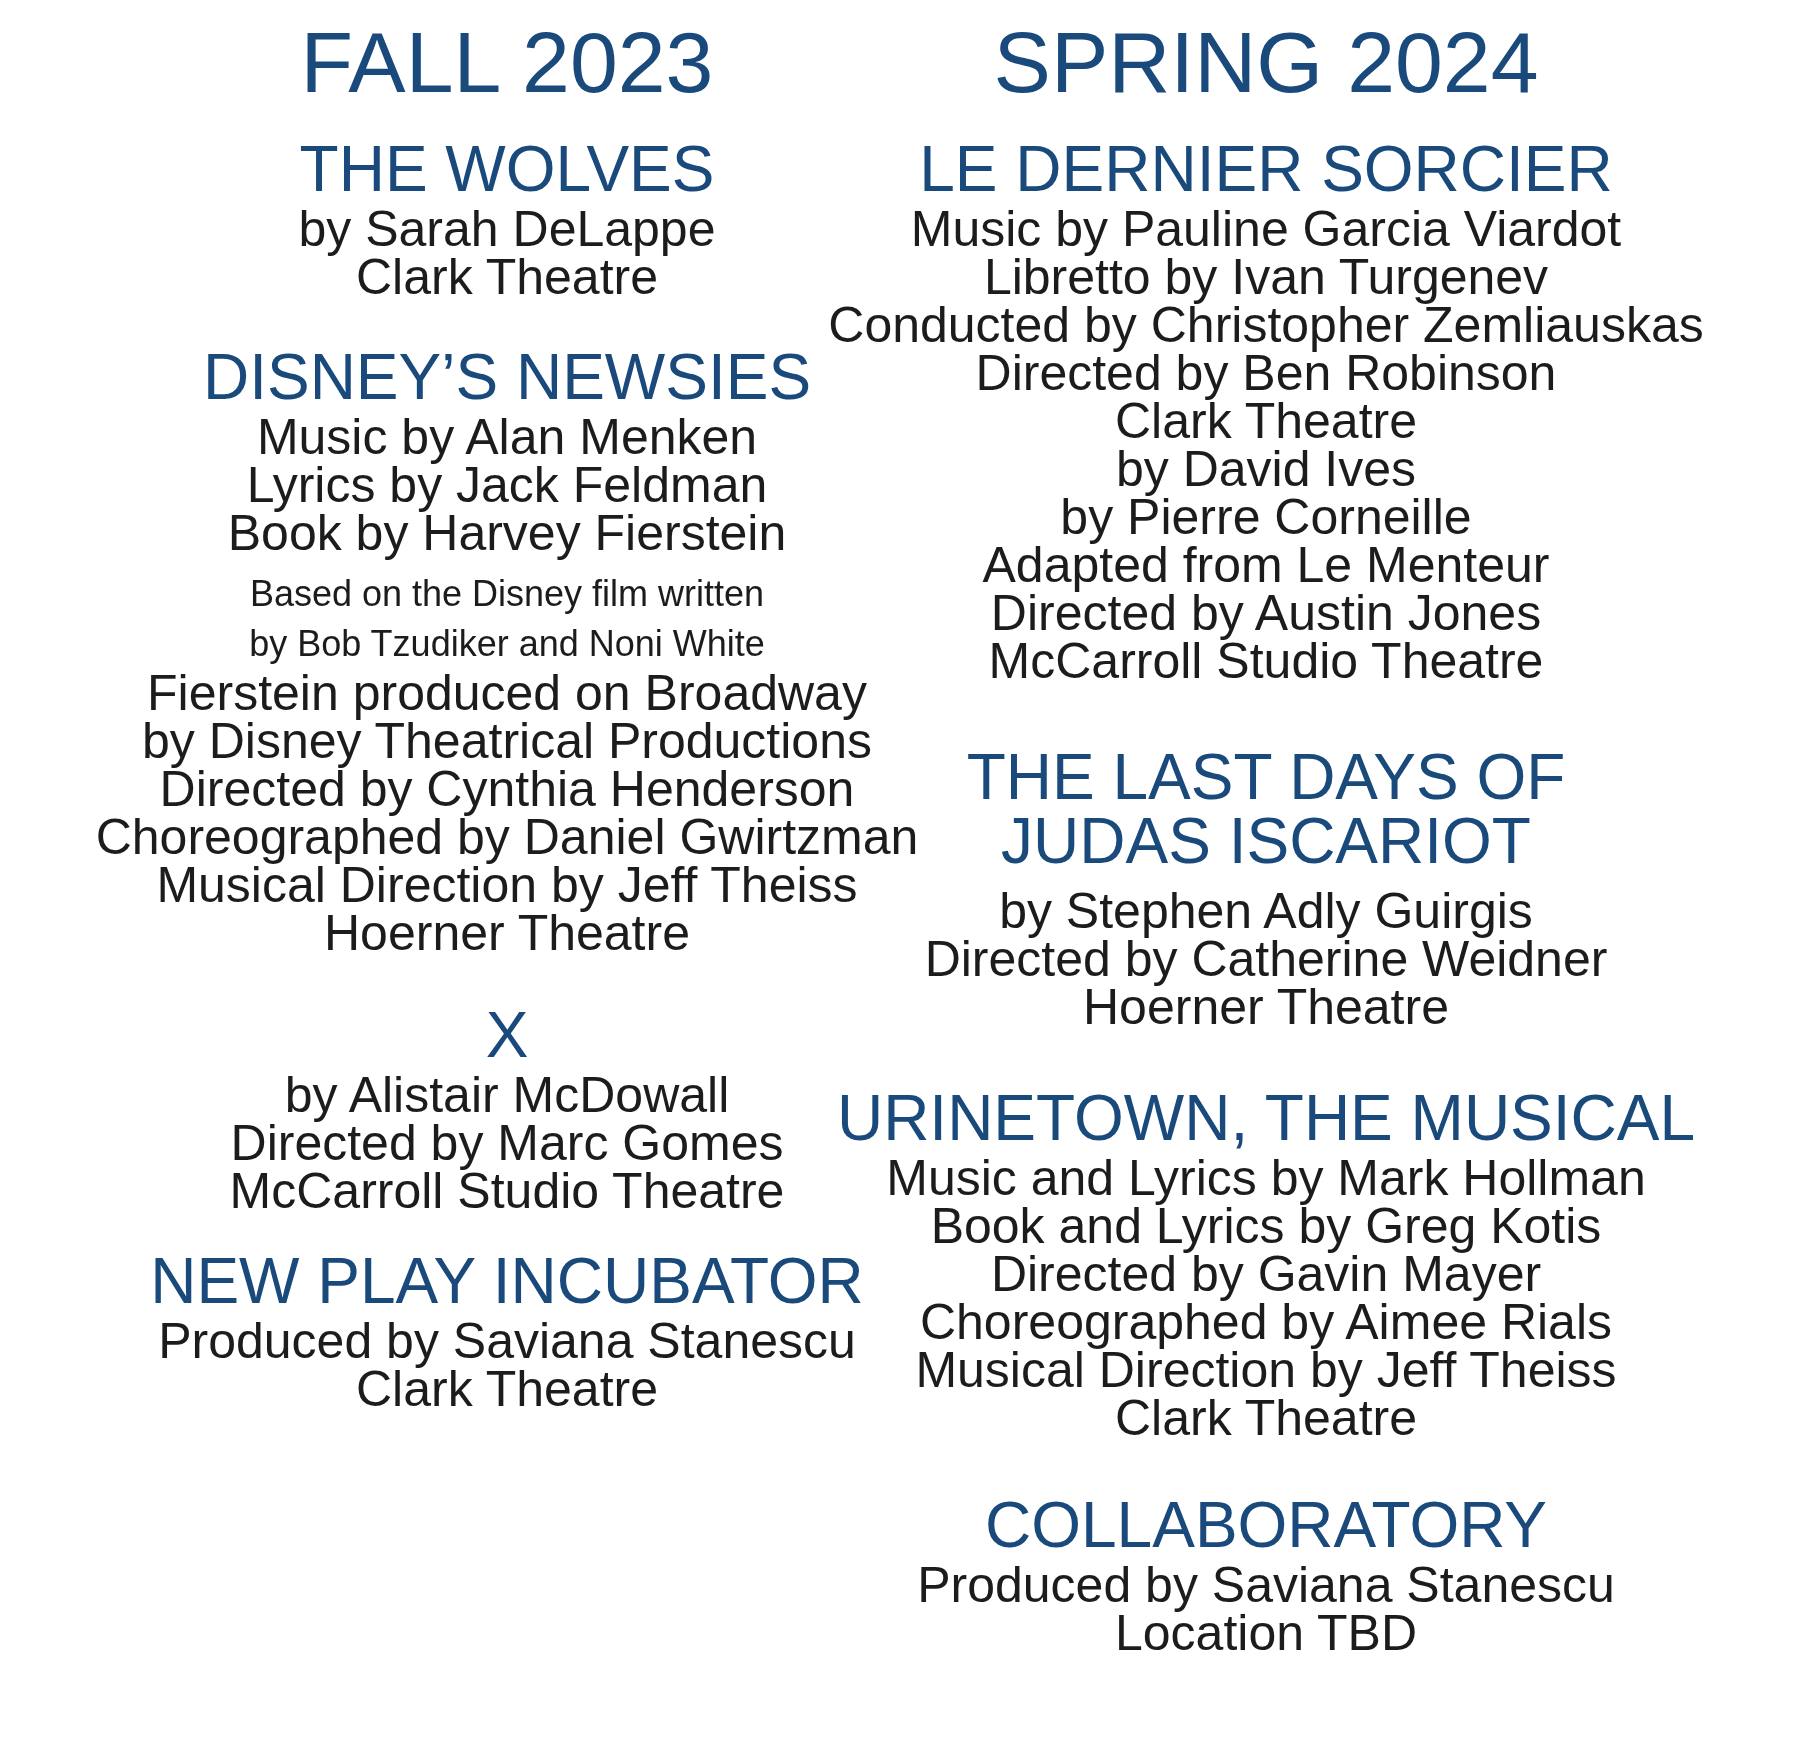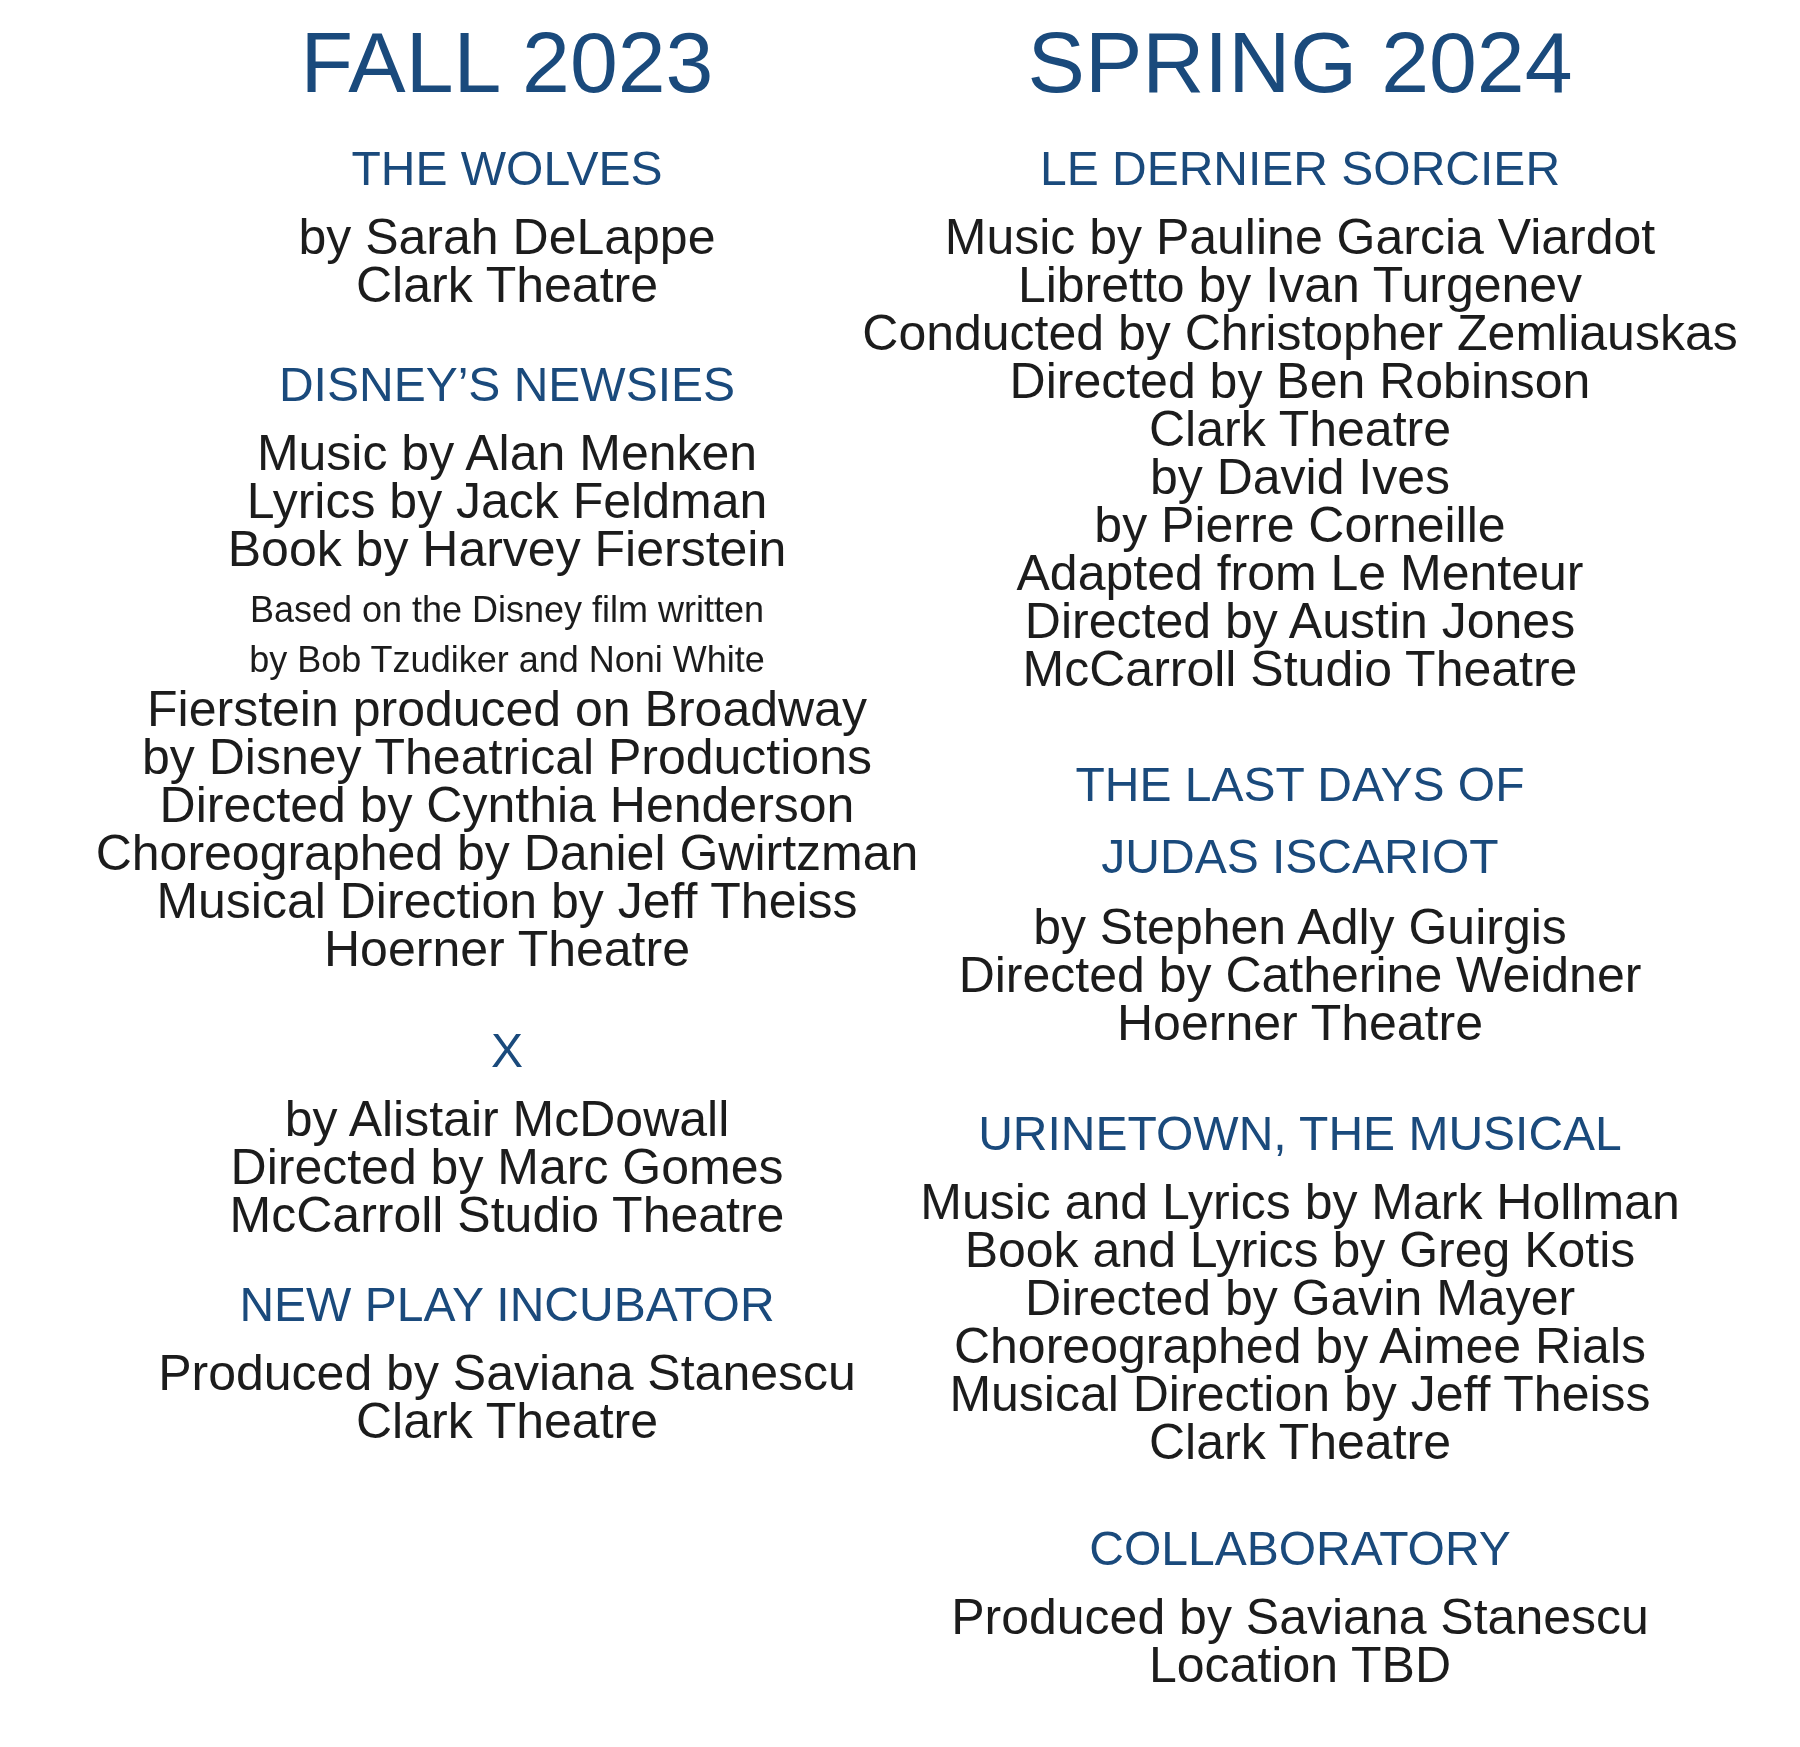--- a/index.html
+++ b/index.html
@@ -12,33 +12,33 @@
     position: relative;
   }
   .page { position: relative; width: 1800px; height: 1747px; }
   .col {
     position: absolute;
     top: 0;
     width: 900px;
     text-align: center;
   }
   .col-left  { left: 57px;  }
-  .col-right { left: 850px; }
+  .col-right { left: 816px; }
 
   .season-title {
     margin: 19px 0 0 0;
     font-size: 86px;
     line-height: 86px;
     font-weight: 400;
     color: #1a4a7c;
     white-space: nowrap;
   }
   .show-title {
-    margin: 16px;
-    font-size: 48px;
+    margin: 8px;
+    font-size: 64px;
     line-height: 56px;
     font-weight: 400;
     color: #1a4a7c;
     white-space: nowrap;
   }
   .line {
     font-size: 50px;
     line-height: 48px;
     color: #1c1c1c;
     white-space: nowrap;

